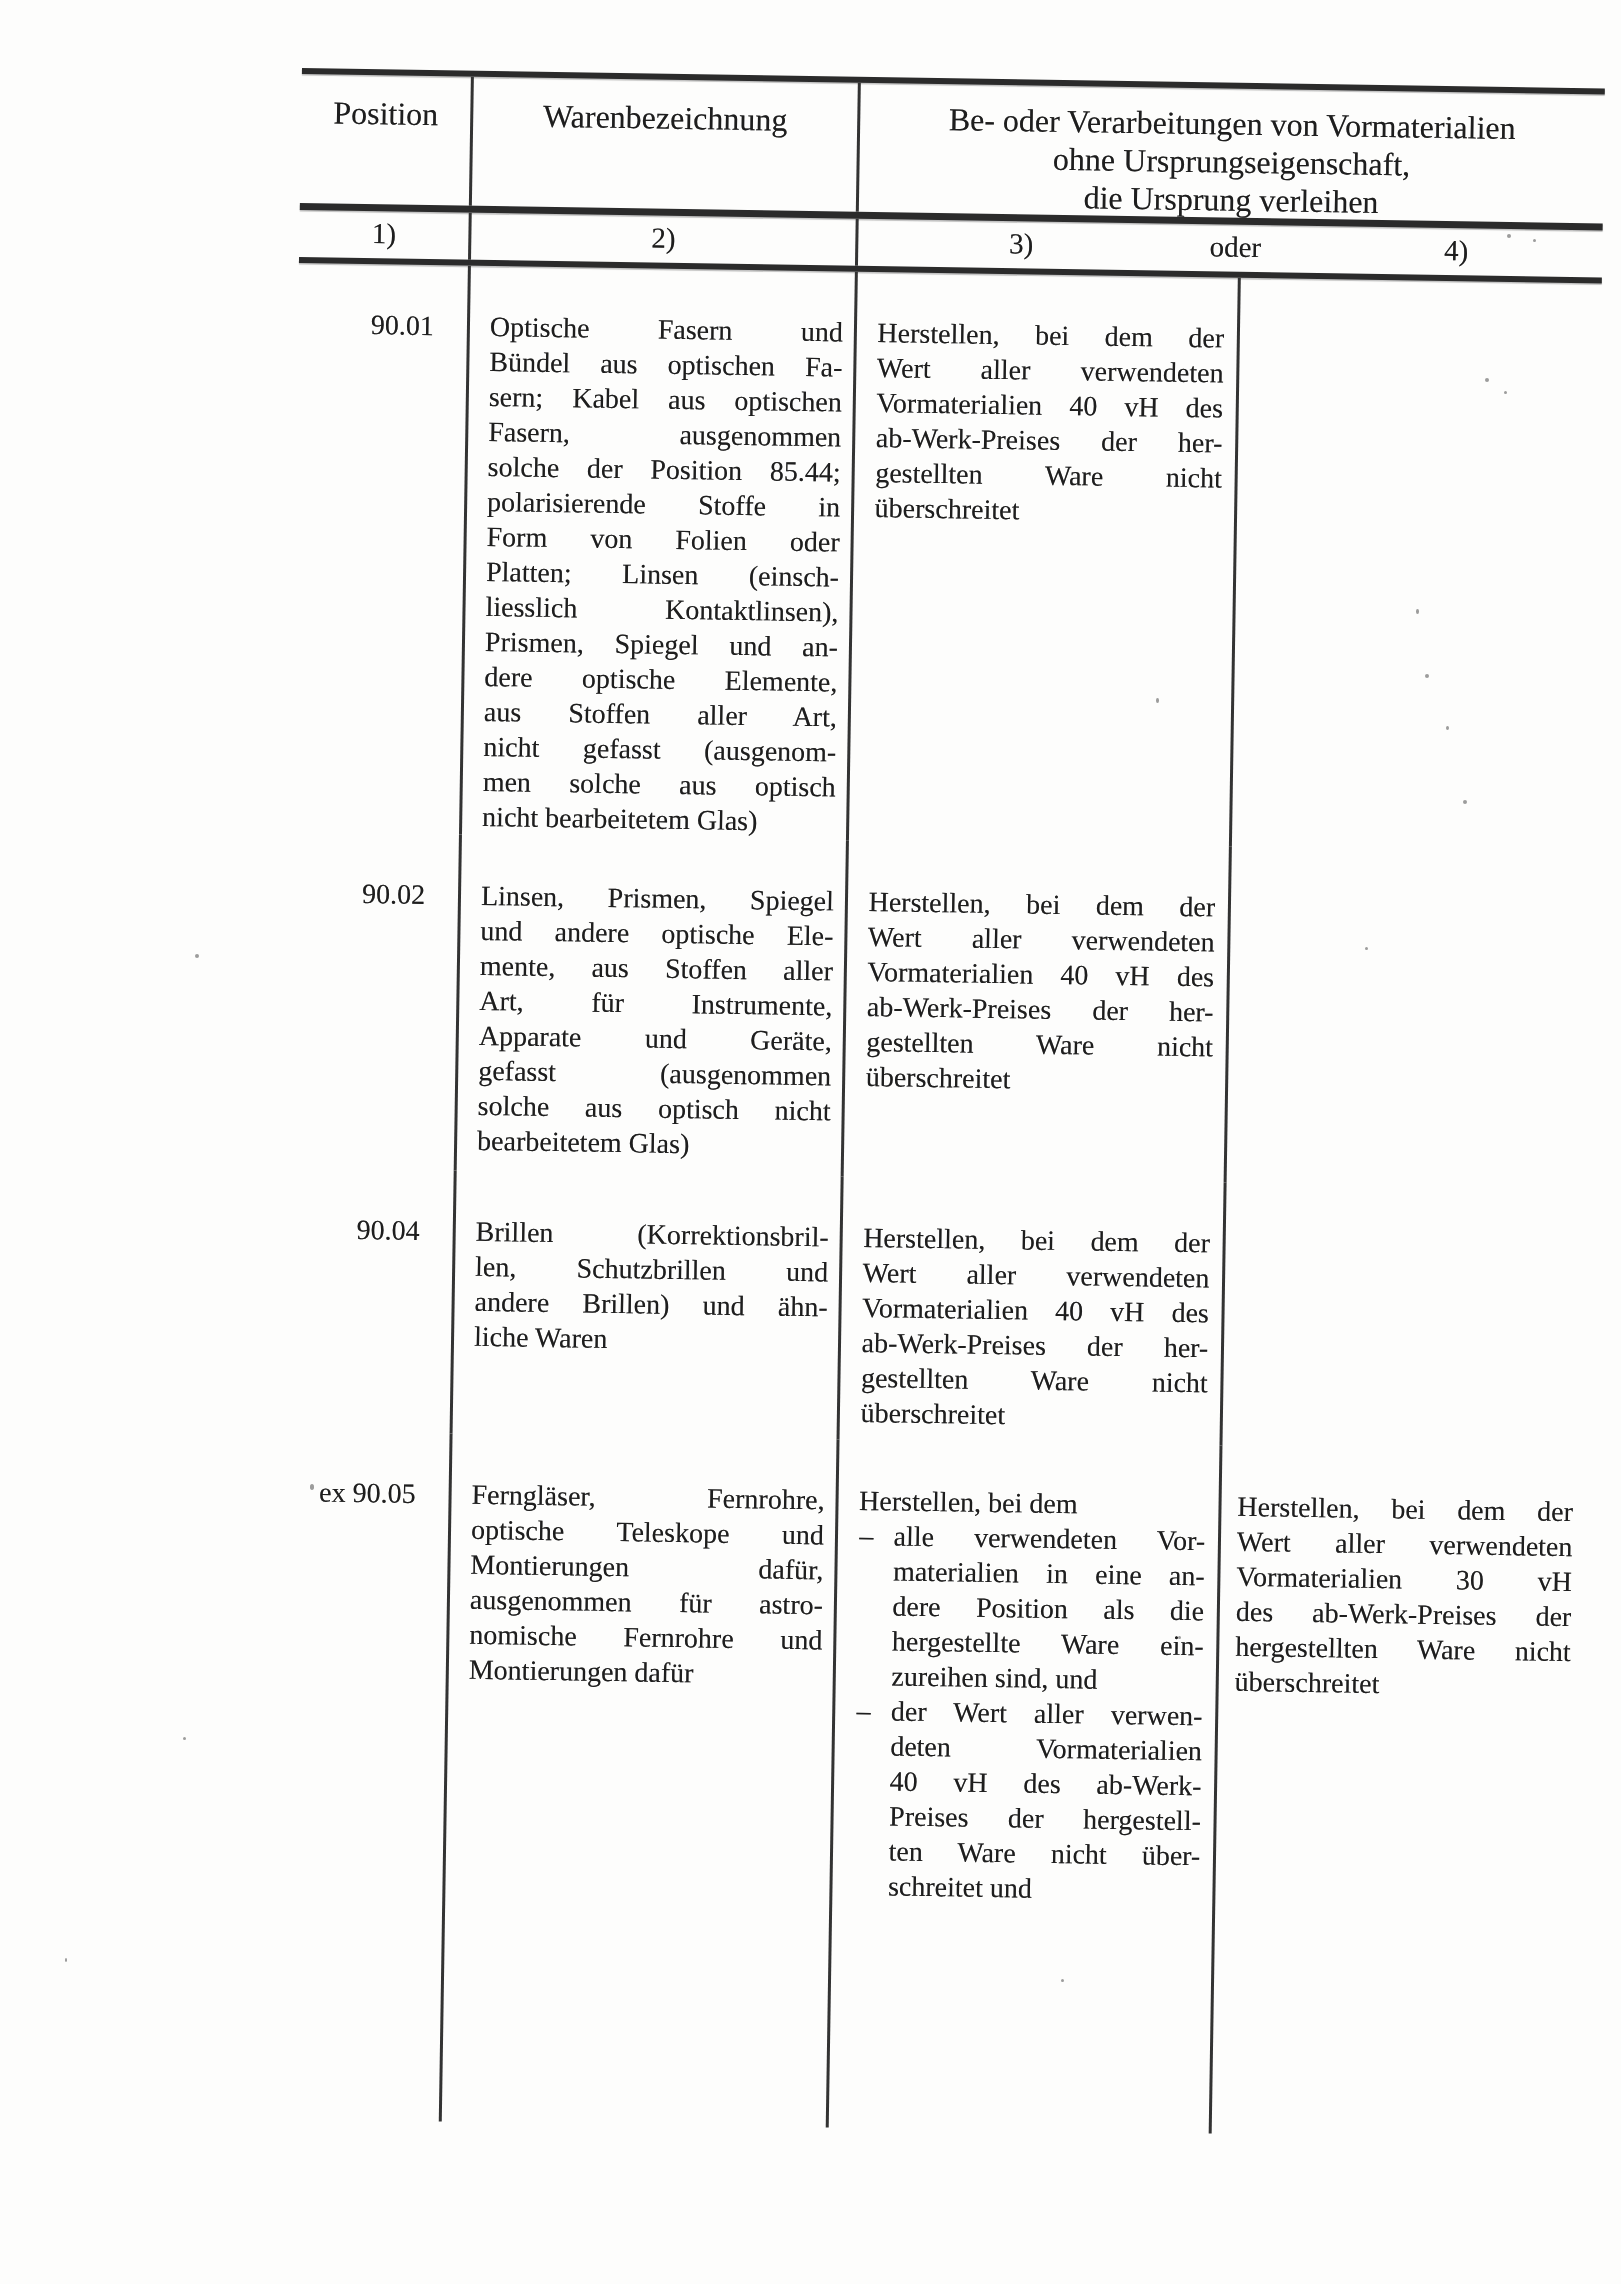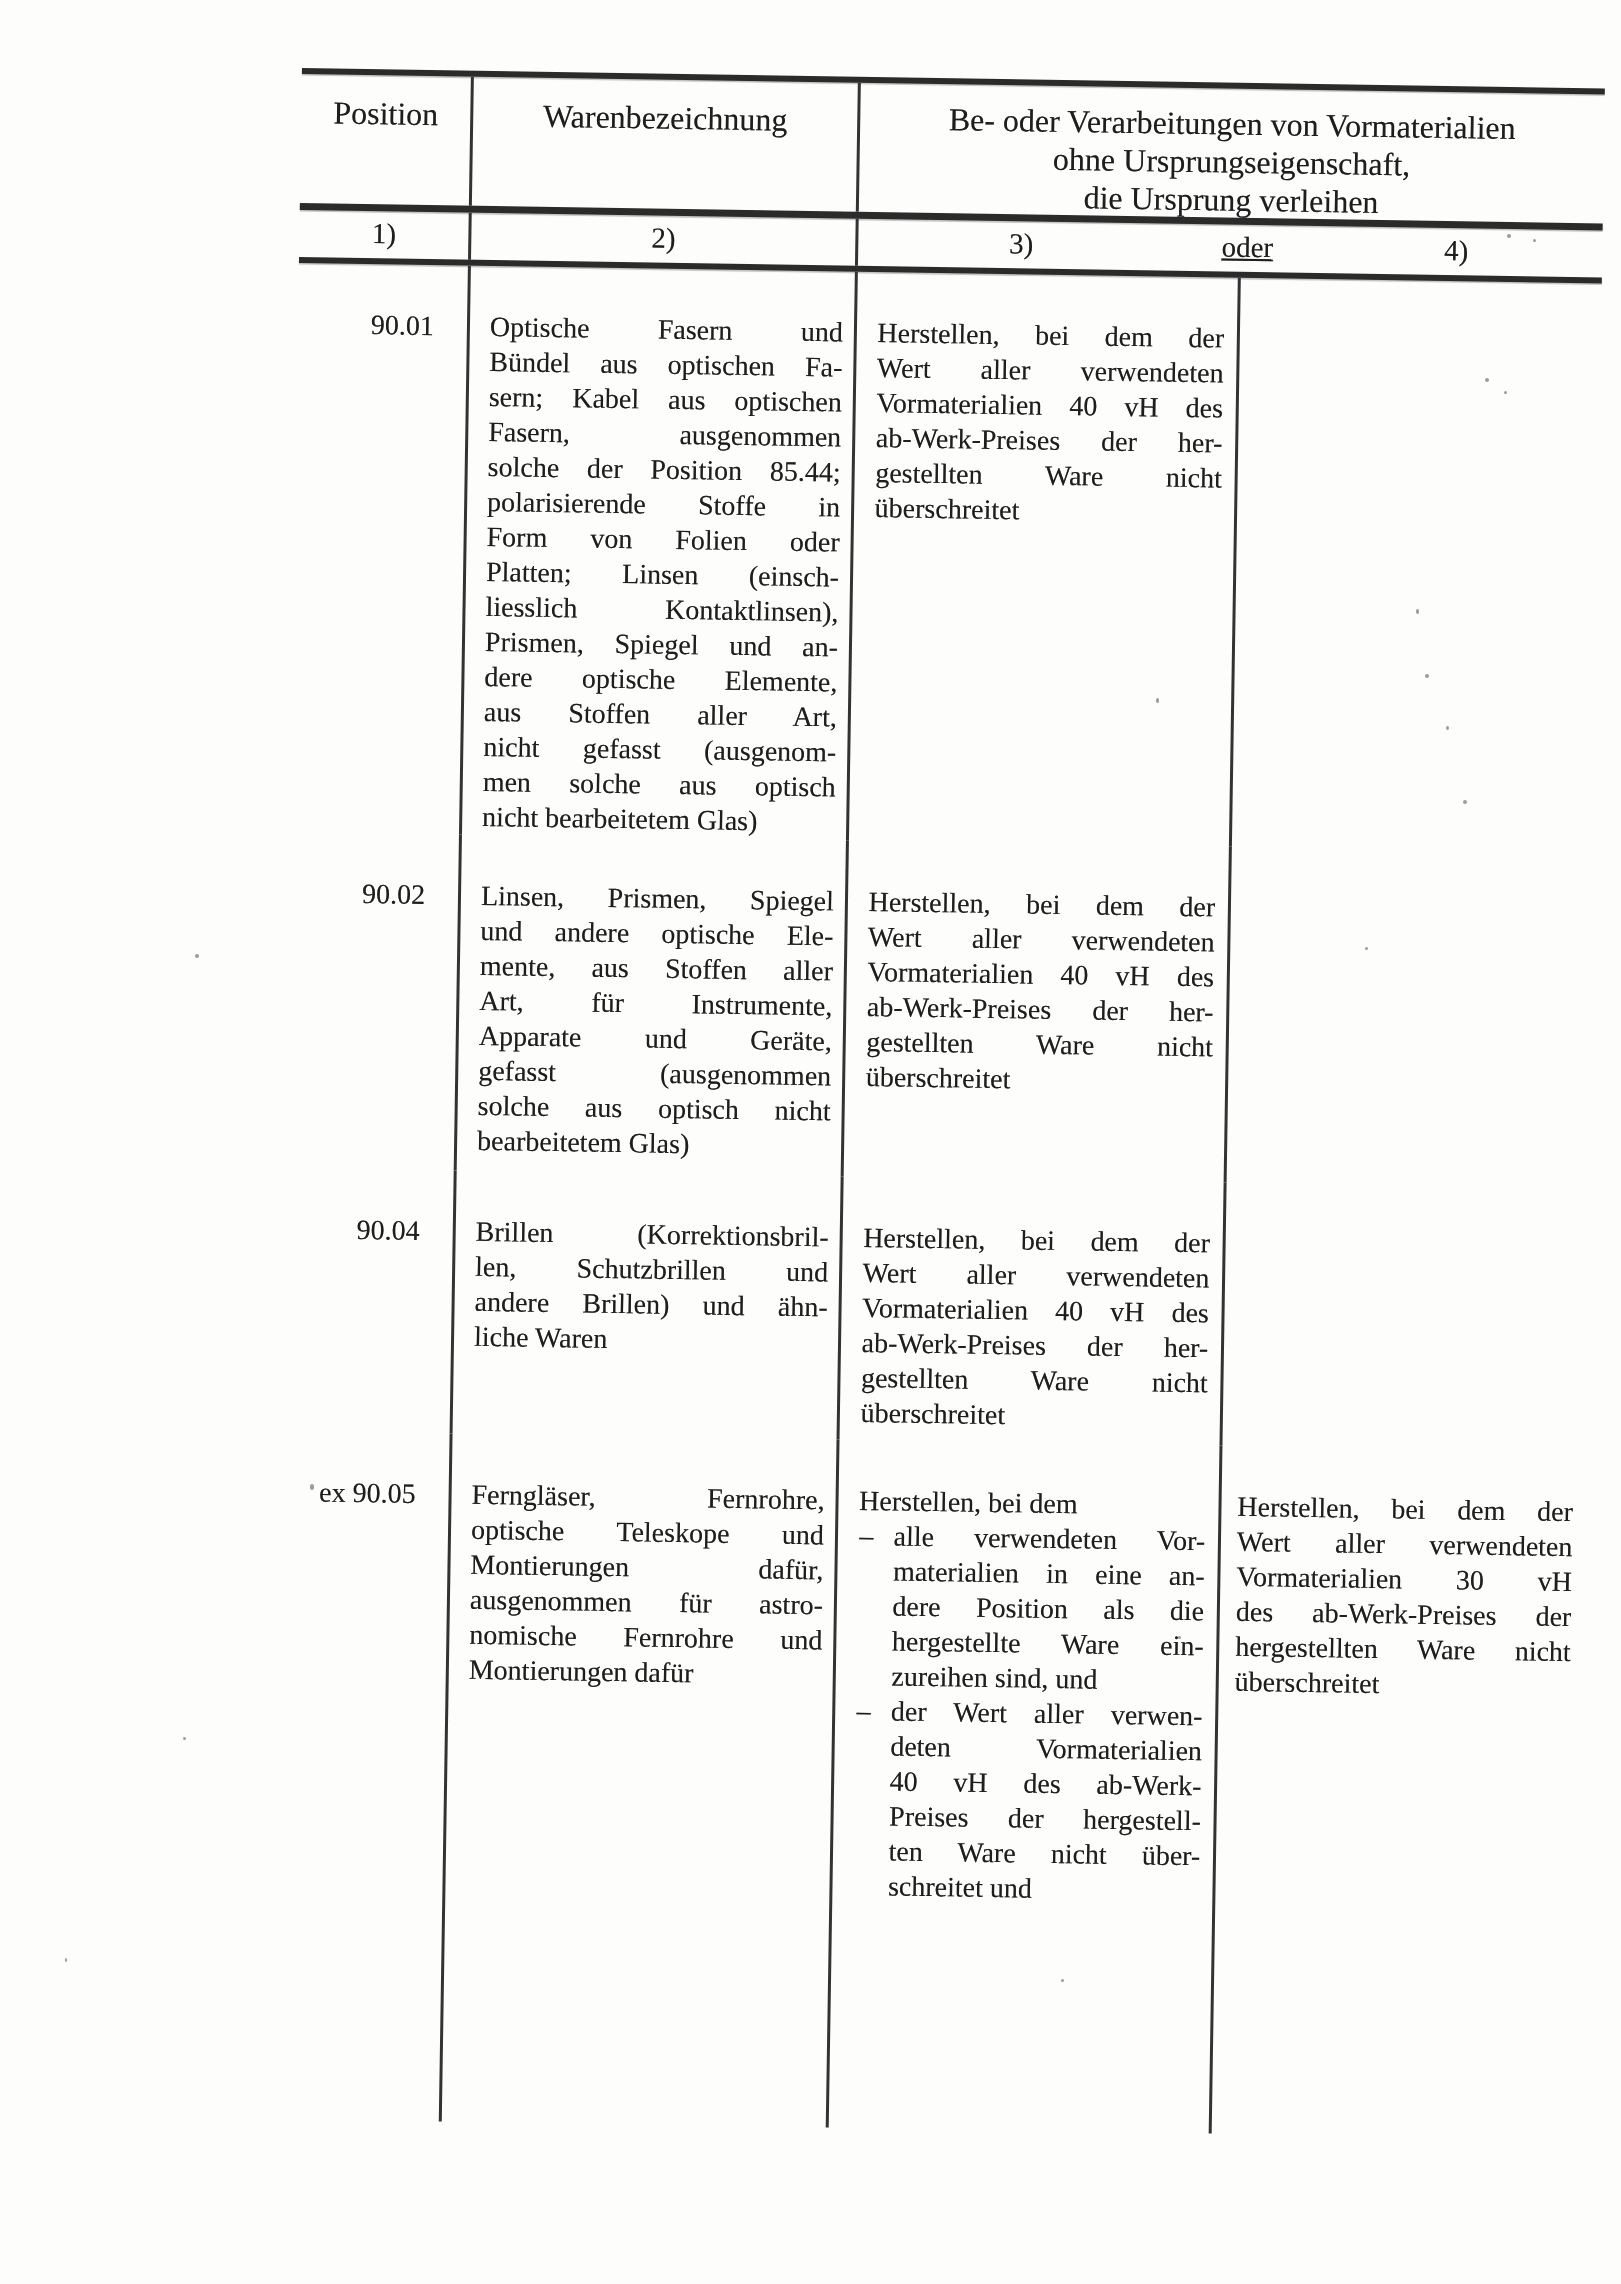--- a/index.html
+++ b/index.html
@@ -39,21 +39,21 @@
   .hc34 { width: 744px; text-align: center; padding-top: 16px; }
   .hc34 > div { text-align: center; }
 
   
   .nums { display: flex; height: 47px; font-size: 29px; }
   .nc1 { width: 172px; text-align: center; padding-top: 6.3px; }
   .nc2 { width: 387px; text-align: center; padding-top: 6.3px; }
   .nc34 { width: 744px; position: relative; }
   .nc34 span { position: absolute; top: 6.3px; transform: translateX(-50%); }
   .n3 { left: 163px; }
-  .noder { left: 389px; text-decoration: underline; }
+  .noder { left: 377px; }
   .n4 { left: 598px; }
 
   
   .tbody {
     display: grid;
     grid-template-columns: 172px 387px 383px 361px;
     grid-template-rows: 569px 336px 263px auto;
     height: 1856px;
     font-size: 28px;
     line-height: 35px;

